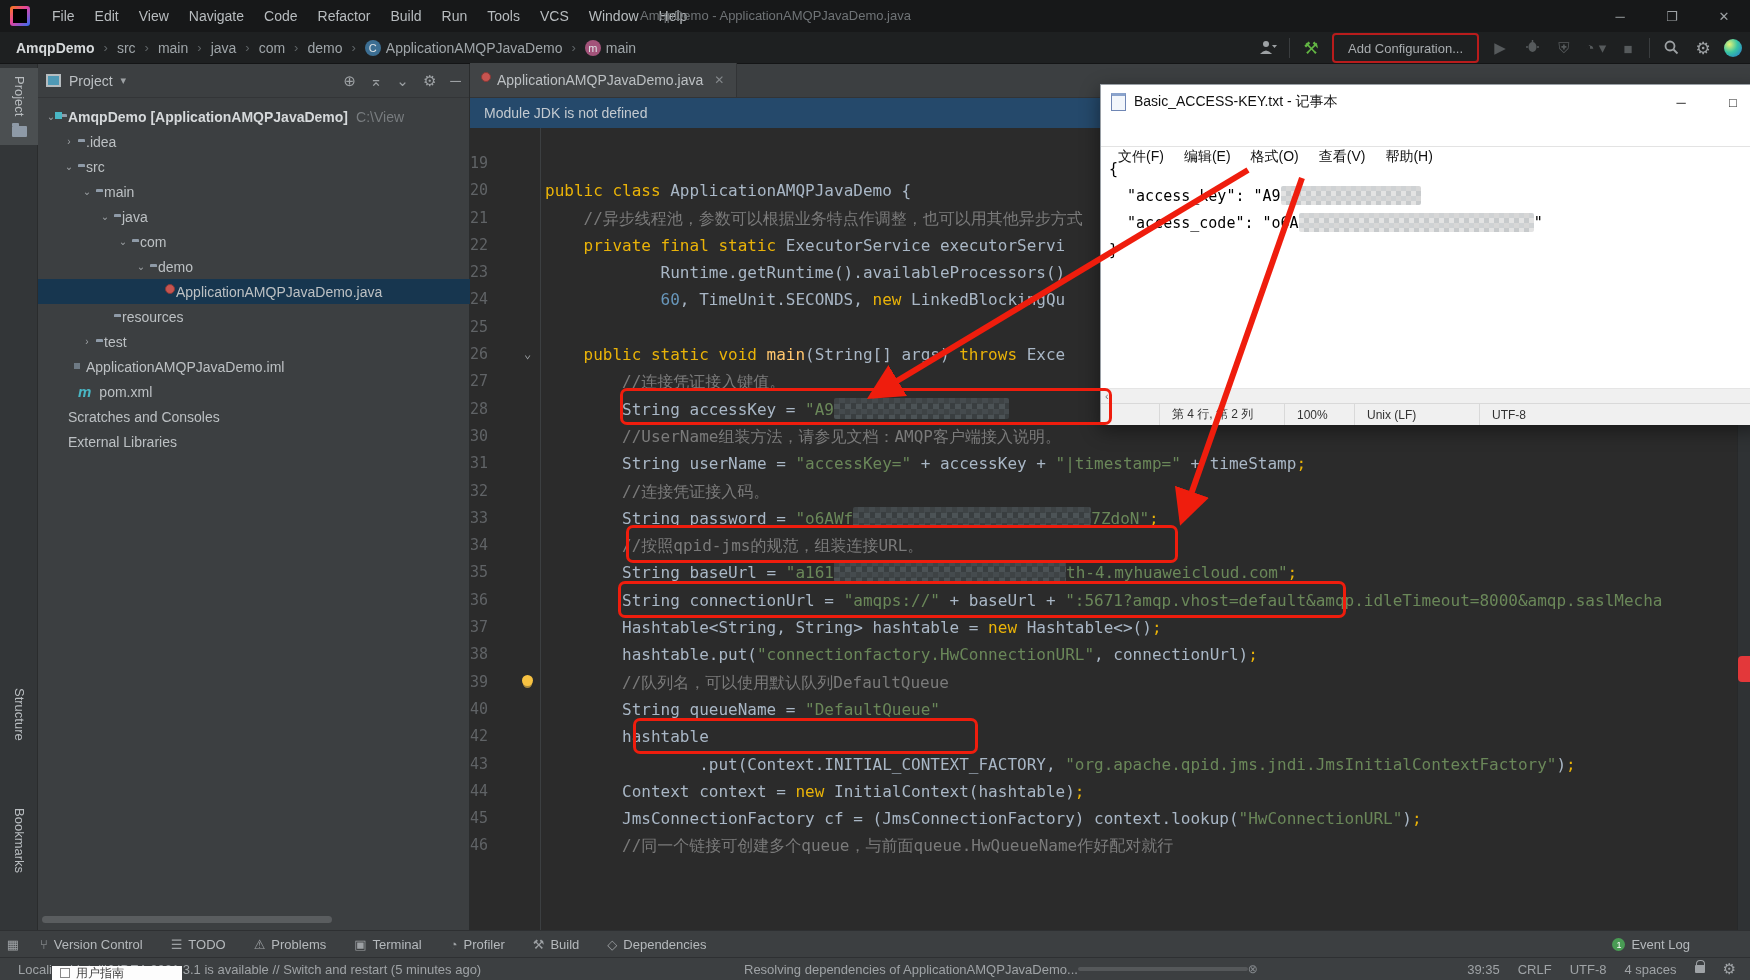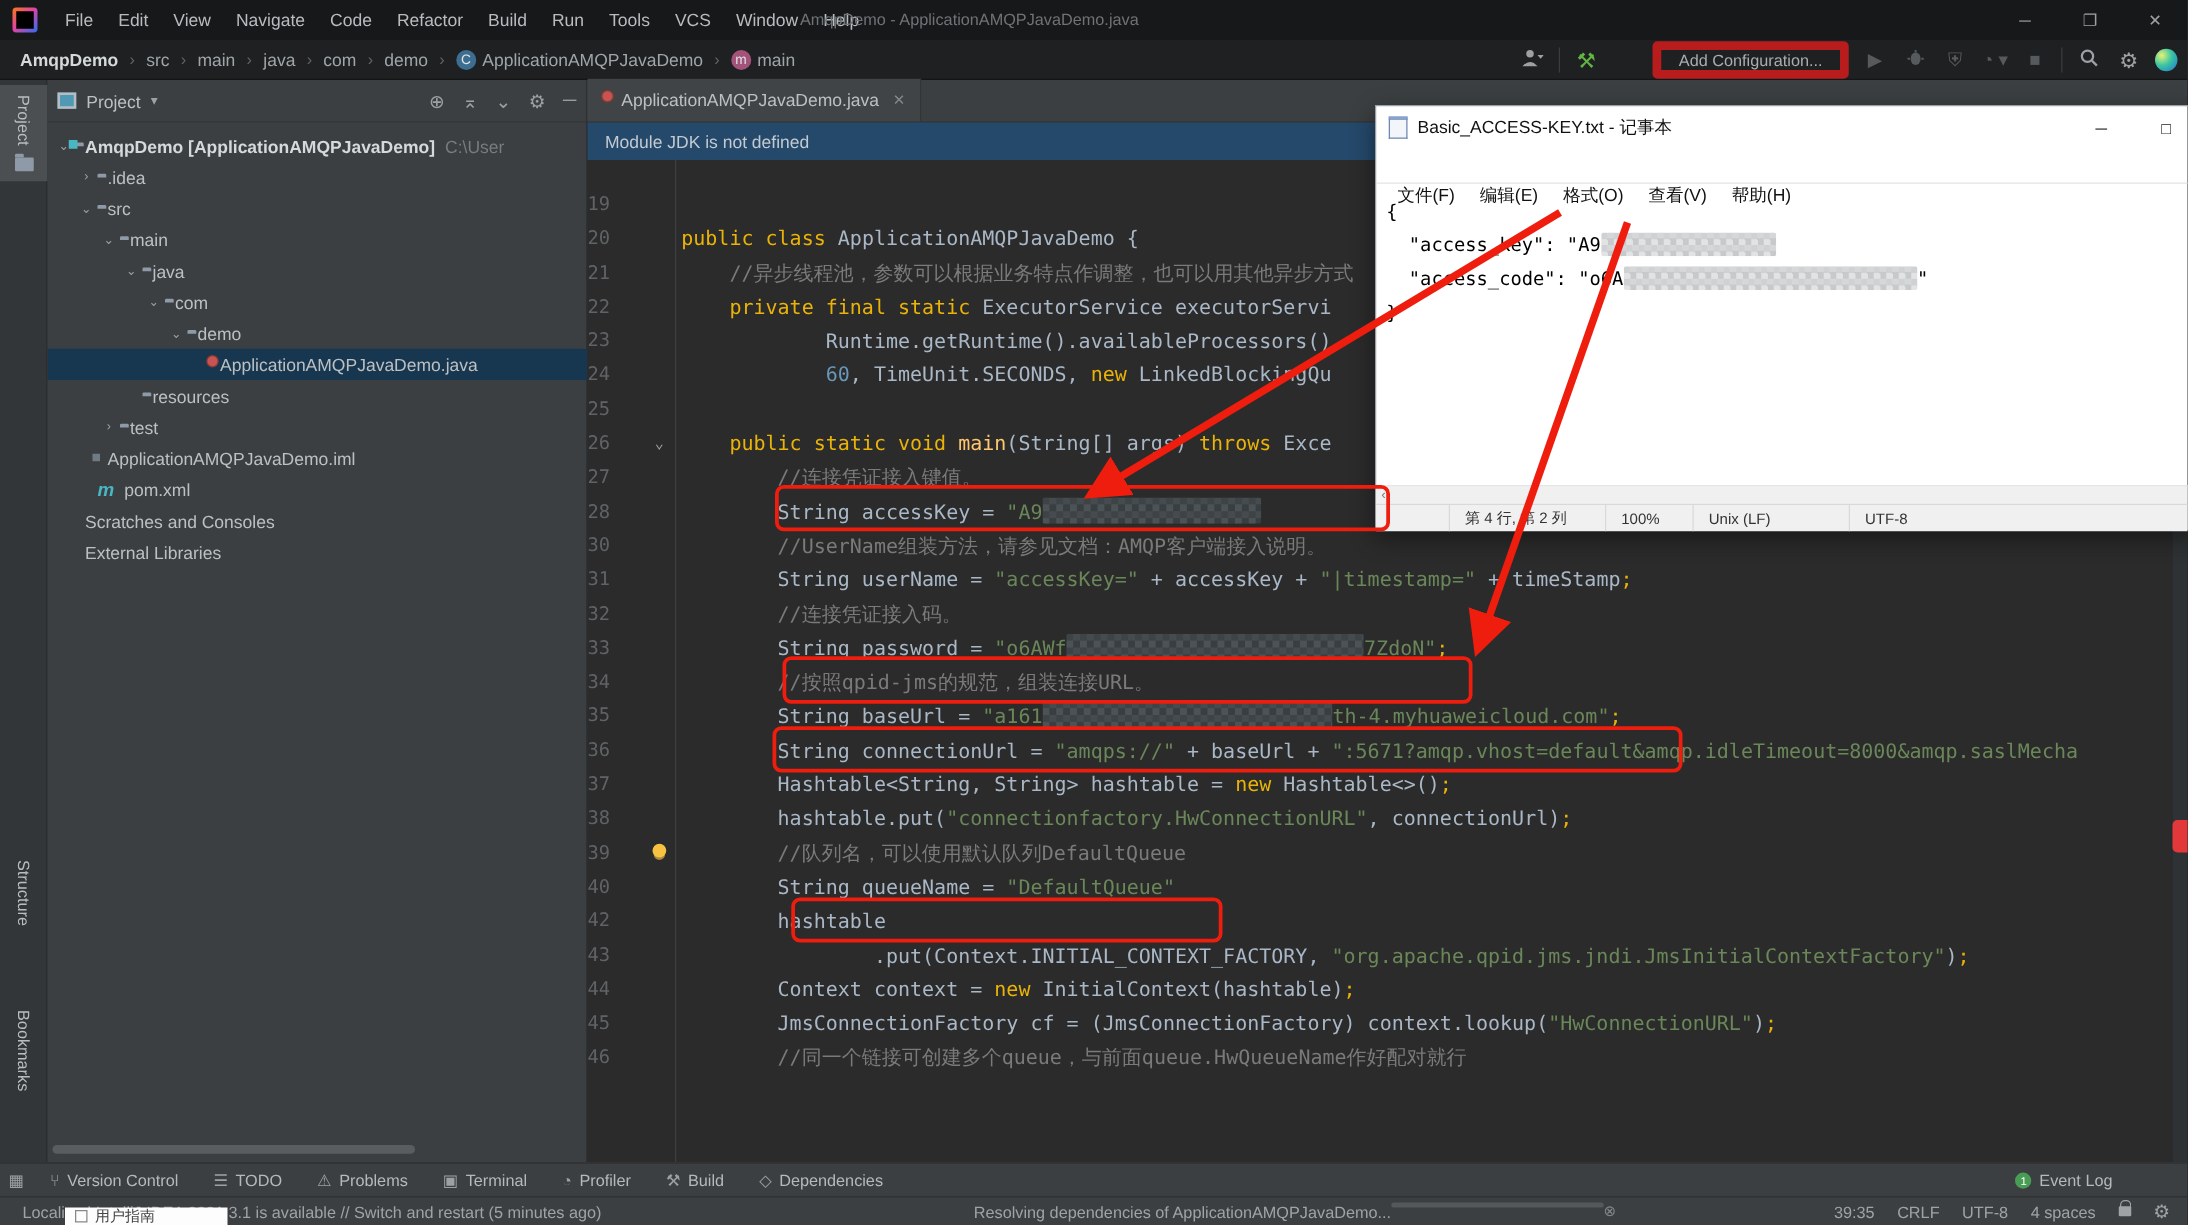--- a/index.html
+++ b/index.html
@@ -27,22 +27,22 @@
   .crumb-sep { color:#5f6467; margin:0 7px; font-size:13px; }
   .crumb.bold { color:#d6d9db; font-weight:bold; }
   .mini-badge { width:16px; height:16px; border-radius:50%; color:#dfe3e6; font-size:11px;
     display:inline-flex; align-items:center; justify-content:center; margin-right:5px; }
   .badge-class { background:#3c6e92; }
   .badge-method { background:#a3537a; }
   #navbar-right { position:absolute; right:8px; top:0; height:32px; display:flex; align-items:center; gap:10px; }
   .nav-ico { color:#9da1a4; font-size:15px; width:22px; text-align:center; }
   .nav-ico.dim { color:#565a5c; }
   .nav-divider { width:1px; height:20px; background:#3a3d3f; }
-  #add-config { height:30px; padding:0 14px; border:7px solid #b91c1c; border-radius:4px;
-    color:#a9adb0; font-size:13px; background:transparent; display:flex; align-items:center;margin-left:32px; }
+  #add-config { height:30px; padding:0 14px; border:2px solid #b91c1c; border-radius:4px;
+    color:#a9adb0; font-size:13px; background:transparent; display:flex; align-items:center; }
   #sphere-ico { width:18px; height:18px; border-radius:50%;
     background:radial-gradient(circle at 30% 30%, #e8f275 0%, #39c5a3 45%, #2271d3 100%); }
 
   
   #stripe { position:absolute; left:0; top:64px; width:38px; height:866px; background:#333638; border-right:1px solid #2a2c2d; }
   .stripe-btn { position:absolute; left:0; width:38px; display:flex; flex-direction:column; align-items:center;
     color:#b9bdc0; font-size:13px; padding:8px 0; }
   .stripe-btn .vtxt { writing-mode:vertical-rl; }
   .stripe-btn.active { background:#4b4f51; }
   .mini-folder { width:15px; height:11px; background:#8e9aa7; border-radius:1px; position:relative; margin-top:10px; }
@@ -130,21 +130,21 @@
   .bb-ico { color:#9da1a4; font-size:13px; }
   #bb-corner { width:26px; height:27px; display:flex; align-items:center; justify-content:center; color:#9da1a4; }
   #event-log { position:absolute; right:60px; top:0; height:27px; display:flex; align-items:center; gap:6px; }
   #event-dot { width:13px; height:13px; border-radius:50%; background:#499c54; color:#fff; font-size:9px;
     display:flex; align-items:center; justify-content:center; }
 
   
   #statusbar { position:absolute; left:0; top:957px; width:1750px; height:23px; background:#3c3f41;
     border-top:1px solid #2e3032; display:flex; align-items:center; font-size:13px; color:#9fa3a6; }
   #status-msg { margin-left:18px; }
-  #status-progress { position:absolute; left:779px; display:flex; }
+  #status-progress { position:absolute; left:744px; display:flex; align-items:center; }
   #progress-track { width:170px; height:4px; background:#55585a; border-radius:2px; overflow:hidden; }
   #progress-fill { width:58%; height:4px; background:#84888c; }
   .prog-x { color:#84888c; font-size:12px; }
   #status-right { position:absolute; right:14px; display:flex; align-items:center; gap:18px; }
   .lock-ico { width:10px; height:8px; background:#9fa3a6; border-radius:1px; position:relative; display:inline-block; }
   .lock-ico::before { content:""; position:absolute; left:1.5px; top:-5px; width:7px; height:5px;
     border:1.5px solid #9fa3a6; border-bottom:none; border-radius:4px 4px 0 0; }
 
   
   #fragment { position:absolute; left:52px; top:966px; width:130px; height:14px; background:#fdfdfd;
@@ -274,21 +274,21 @@
       <span class="hdr-tool">⌅</span>
       <span class="hdr-tool">⌄</span>
       <span class="hdr-tool">⚙</span>
       <span class="hdr-tool">─</span>
     </div>
     <div id="tree">
         <div class="tree-row" style="padding-left: 6px;">
           <span class="tree-arrow">⌄</span>
           <span class="tree-ico"><span class="ico-folder root"></span></span>
           <span class="tree-label bold">AmqpDemo [ApplicationAMQPJavaDemo]</span>
-          <span class="tree-path">C:\User</span>
+          <span class="tree-path">C:\View</span>
         </div>
         <div class="tree-row" style="padding-left: 24px;">
           <span class="tree-arrow">›</span>
           <span class="tree-ico"><span class="ico-folder"></span></span>
           <span class="tree-label">.idea</span>
         </div>
         <div class="tree-row" style="padding-left: 24px;">
           <span class="tree-arrow">⌄</span>
           <span class="tree-ico"><span class="ico-folder"></span></span>
           <span class="tree-label">src</span>

